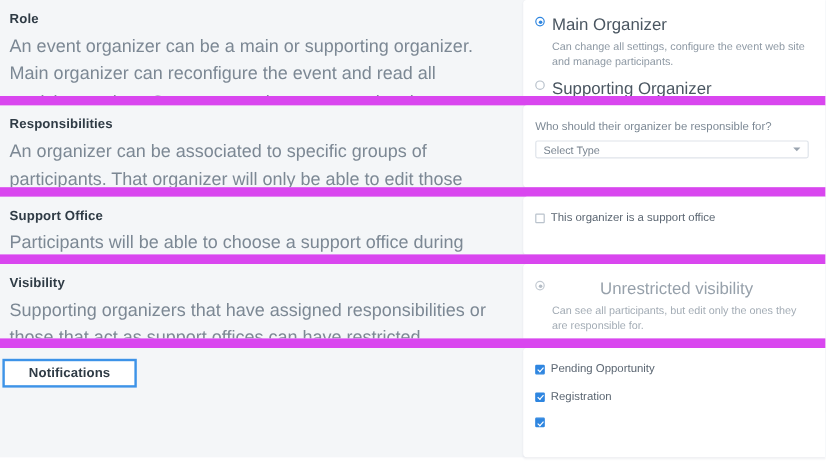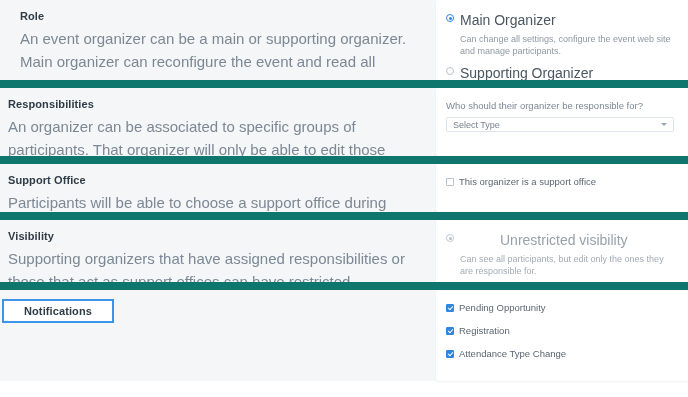--- a/index.html
+++ b/index.html
@@ -24,21 +24,21 @@
   }
 
   
   .section {
     position: relative;
     display: flex;
     background: #f4f6f8;
     box-sizing: border-box;
   }
   .section + .section {
-    border-top: 8px solid #0f766e;
+    border-top: 8px solid #d946ef;
   }
 
   .section-left {
     width: 436px;
     box-sizing: border-box;
     padding: 10px 14px 10px 8px;
     background: #f4f6f8;
   }
 
   .section-title {
@@ -200,21 +200,21 @@
     right: 6px;
     top: 50%;
     margin-top: -2px;
     width: 0; height: 0;
     border-left: 3px solid transparent;
     border-right: 3px solid transparent;
     border-top: 3.2px solid #9aa4af;
   }
 
   
-  .sec-role     { height: 80px; padding-left: 12px; }
+  .sec-role     { height: 80px; }
   .sec-resp     { height: 76px; }
   .sec-support  { height: 56px; }
   .sec-vis      { height: 70px; }
   .sec-notif    { height: 99px; }
 </style>
 </head>
 <body>
 
 <div class="page">
 
@@ -317,20 +317,19 @@
           <span class="cb-label">Pending Opportunity</span>
         </div>
 
         <div class="cb-row">
           <span class="checkbox checked"></span>
           <span class="cb-label">Registration</span>
         </div>
 
         <div class="cb-row">
           <span class="checkbox checked"></span>
-          <span class="cb-label">Attendance Type Change</span>
         </div>
 
       </div>
     </div>
   </div>
 
 </div>
 
 </body></html>

